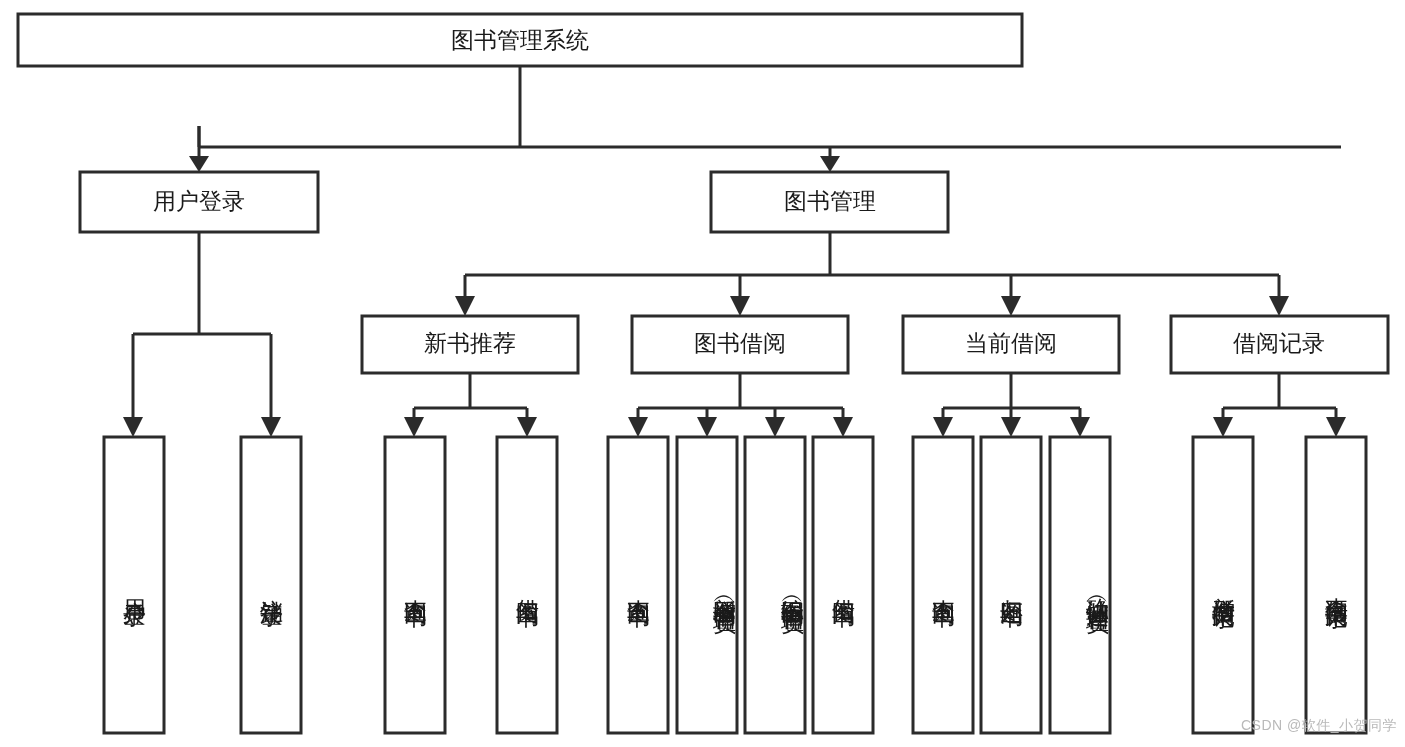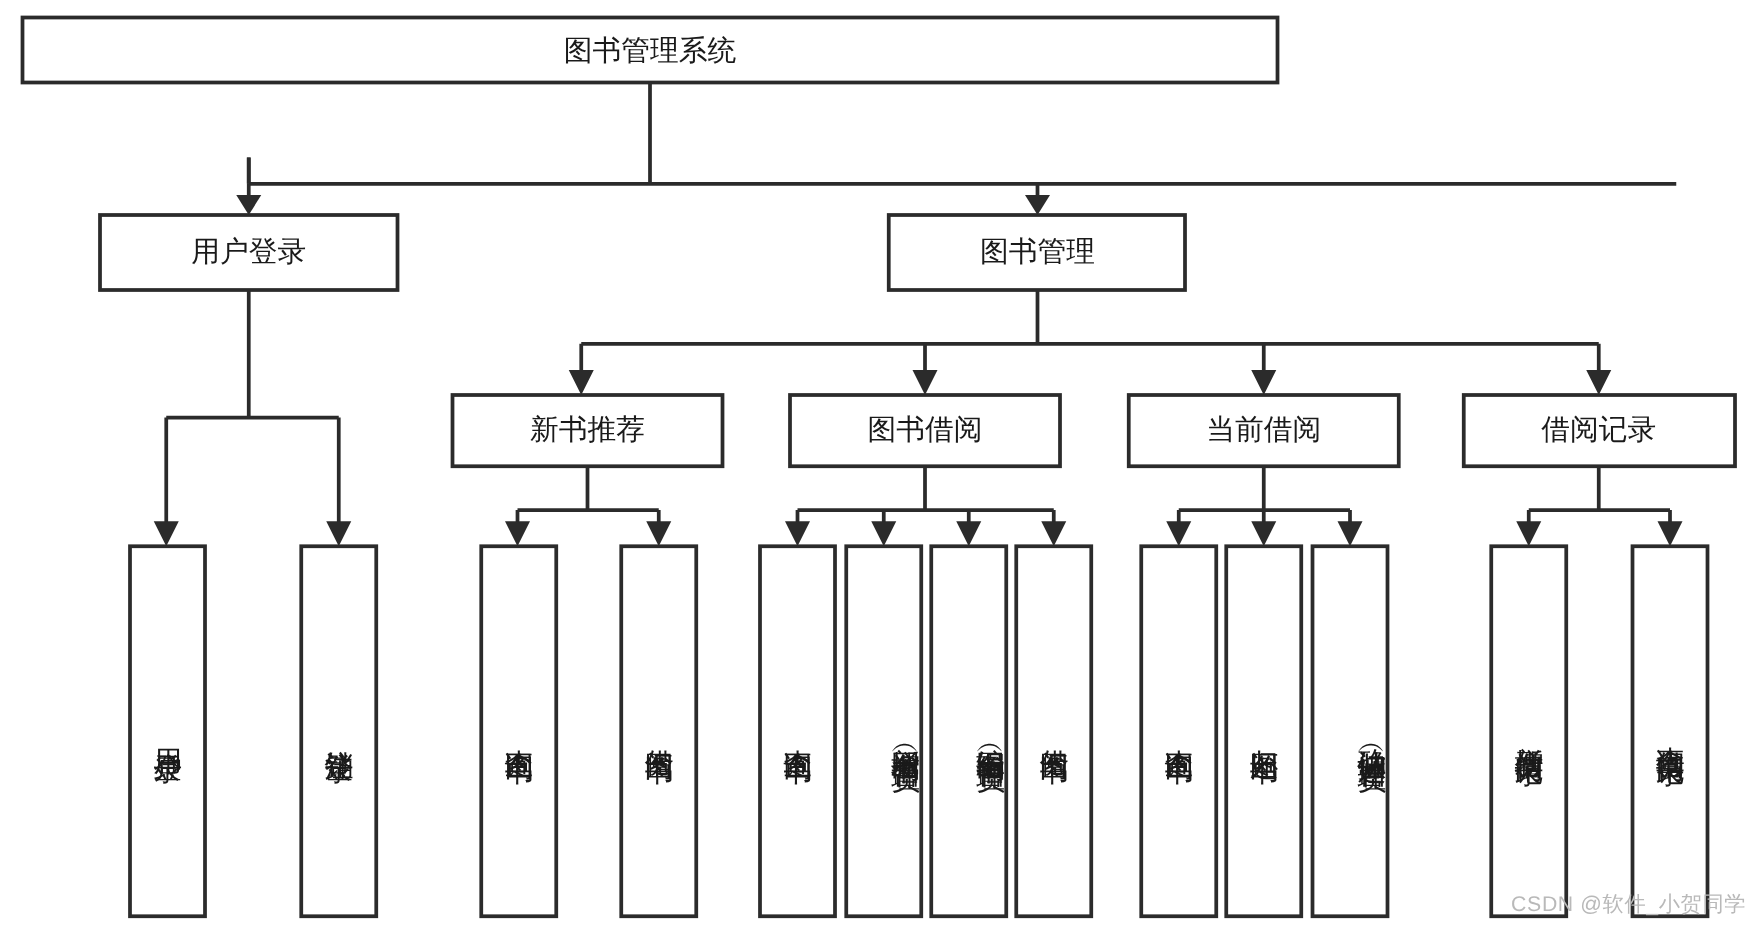--- a/index.html
+++ b/index.html
@@ -65,21 +65,21 @@
     justify-content: center;
     text-align: center;
     white-space: nowrap;
     pointer-events: none;
   }
   .watermark {
     position: absolute;
     right: 8px;
     bottom: 6px;
     font-family: "Liberation Sans", "DejaVu Sans", sans-serif;
-    font-size: 17px;
+    font-size: 14px;
     color: #b9b9b9;
     letter-spacing: 0.5px;
     white-space: nowrap;
     user-select: none;
   }
 </style>
 </head>
 <body>
 
 <div id="diagram-root">

